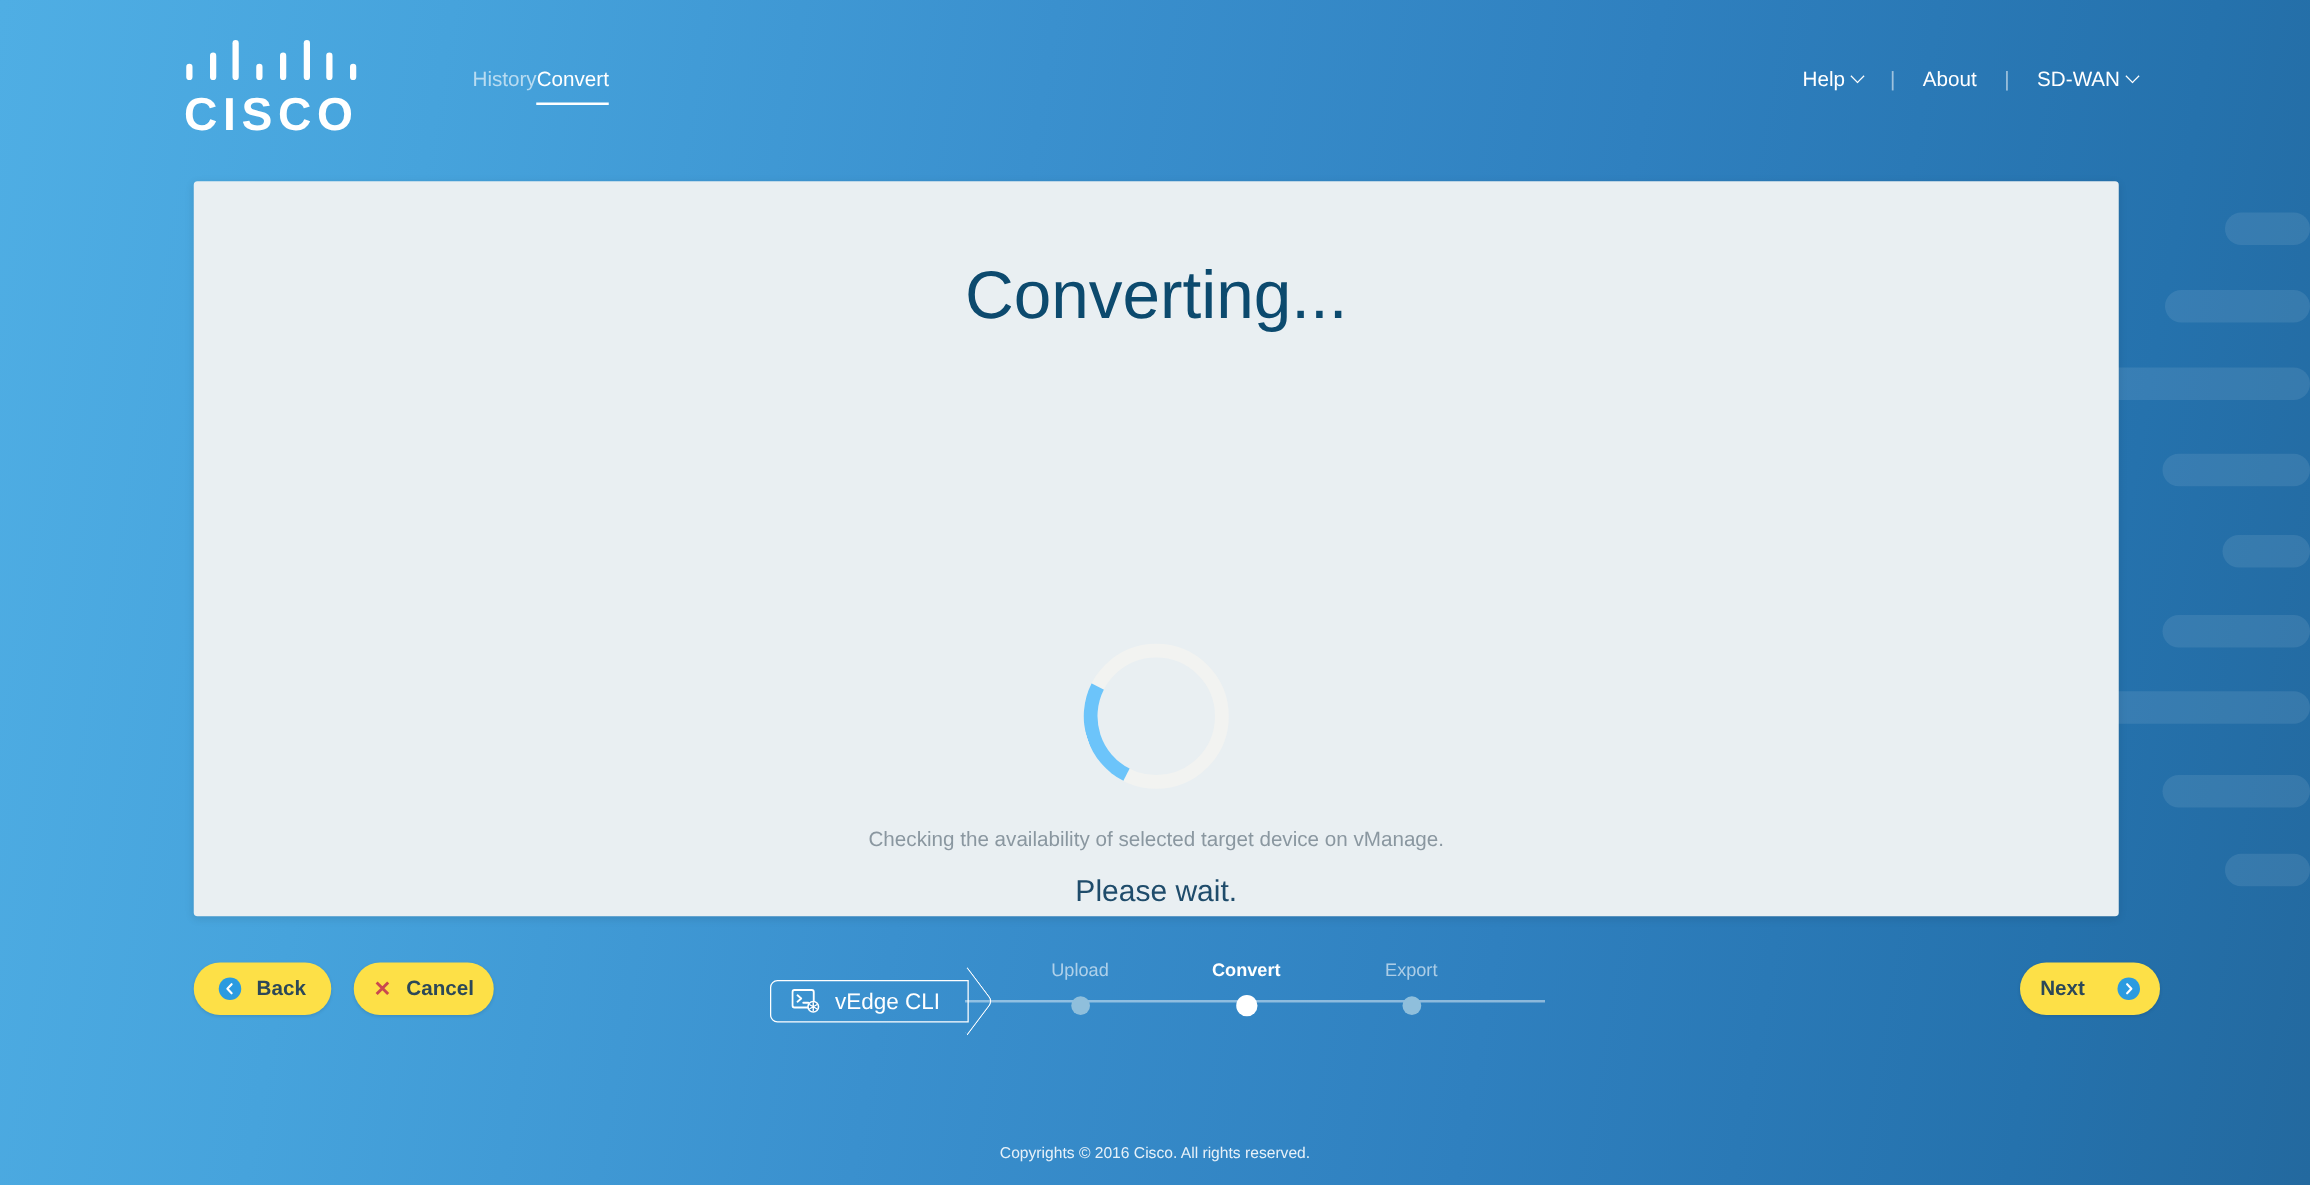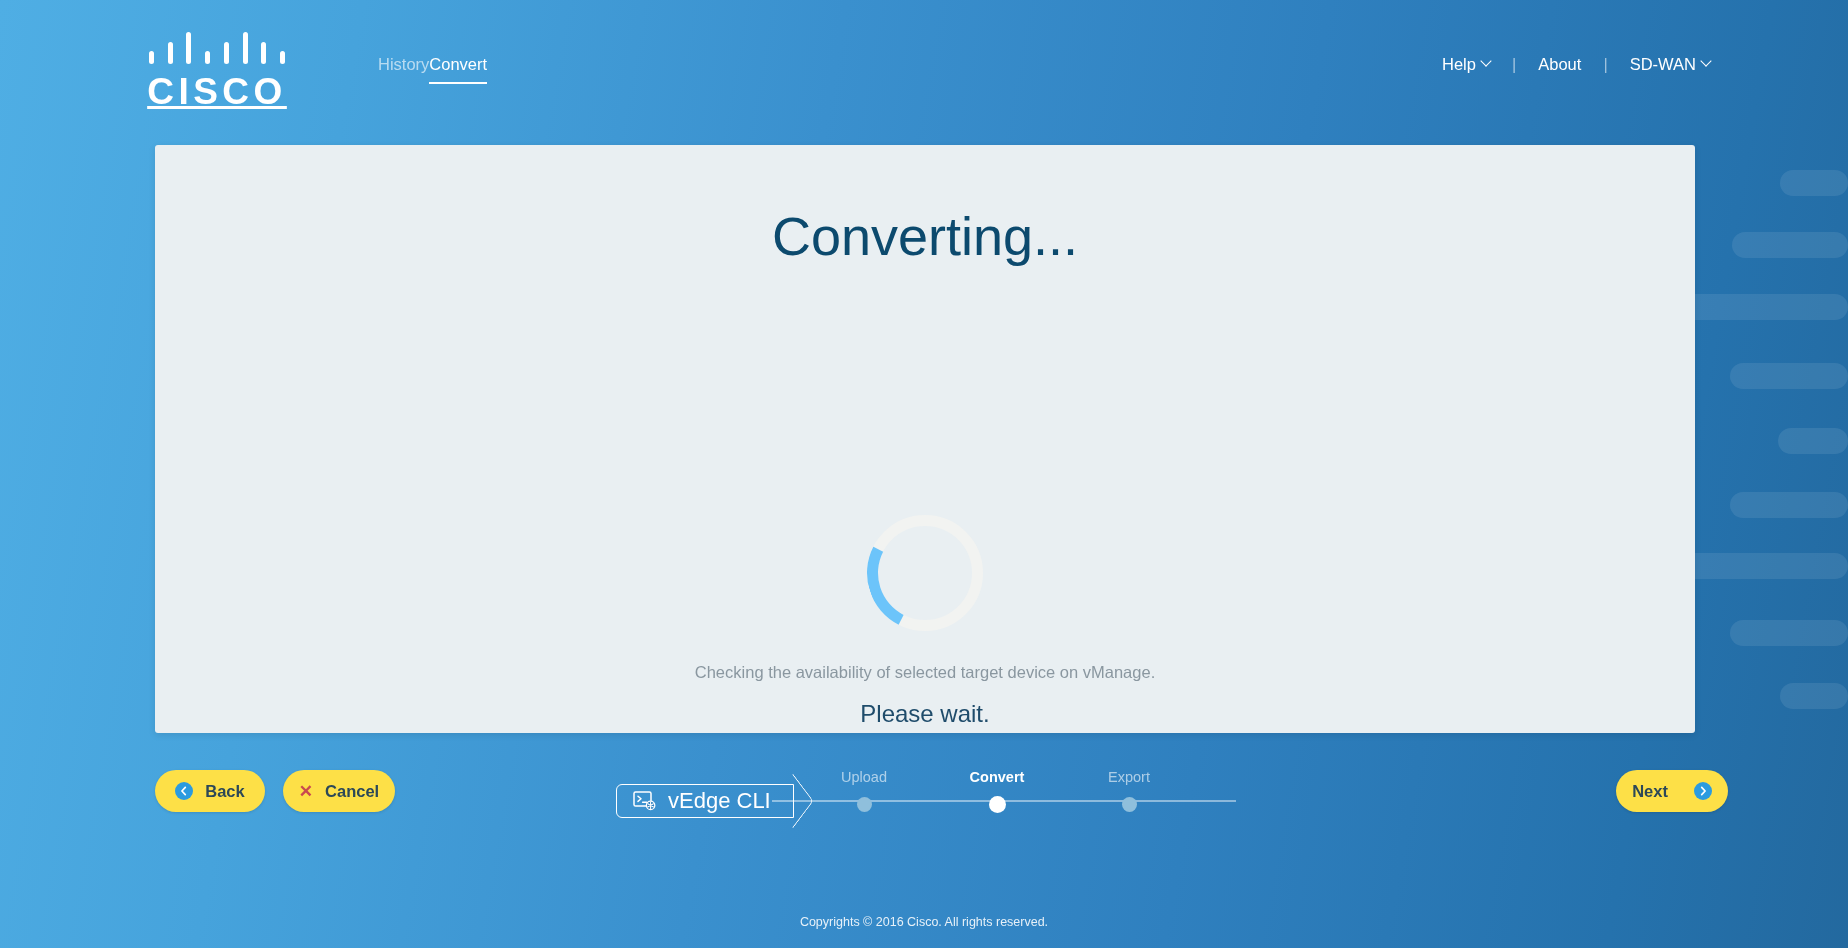--- a/index.html
+++ b/index.html
@@ -71,21 +71,20 @@
   .lb7 { height: 22px; }
   .lb8 { height: 13px; }
   .logo-text {
     font-size: 37px;
     letter-spacing: 4.5px;
     font-weight: 700;
     color: #ffffff;
     text-align: center;
     margin-top: 7px;
     font-family: "Liberation Sans", sans-serif;
-    text-decoration: underline;
   }
 
   .nav-tabs {
     position: absolute;
     left: 378px;
     top: 56px;
     display: flex;
     align-items: flex-start;
   }
   .nav-tab {
@@ -261,21 +260,21 @@
     left: 0;
     top: 14px;
     height: 34px;
     display: flex;
     align-items: center;
     gap: 11px;
     padding: 0 22px 0 16px;
     border: 1.4px solid #ffffff;
     border-radius: 6px 0 0 6px;
     color: #ffffff;
-    font-size: 22px;
+    font-size: 18px;
     white-space: nowrap;
   }
   .cli-badge::after {
     content: "";
     position: absolute;
     right: -17px;
     top: -1.4px;
     width: 33px;
     height: 33px;
     border-top: 1.4px solid #ffffff;

